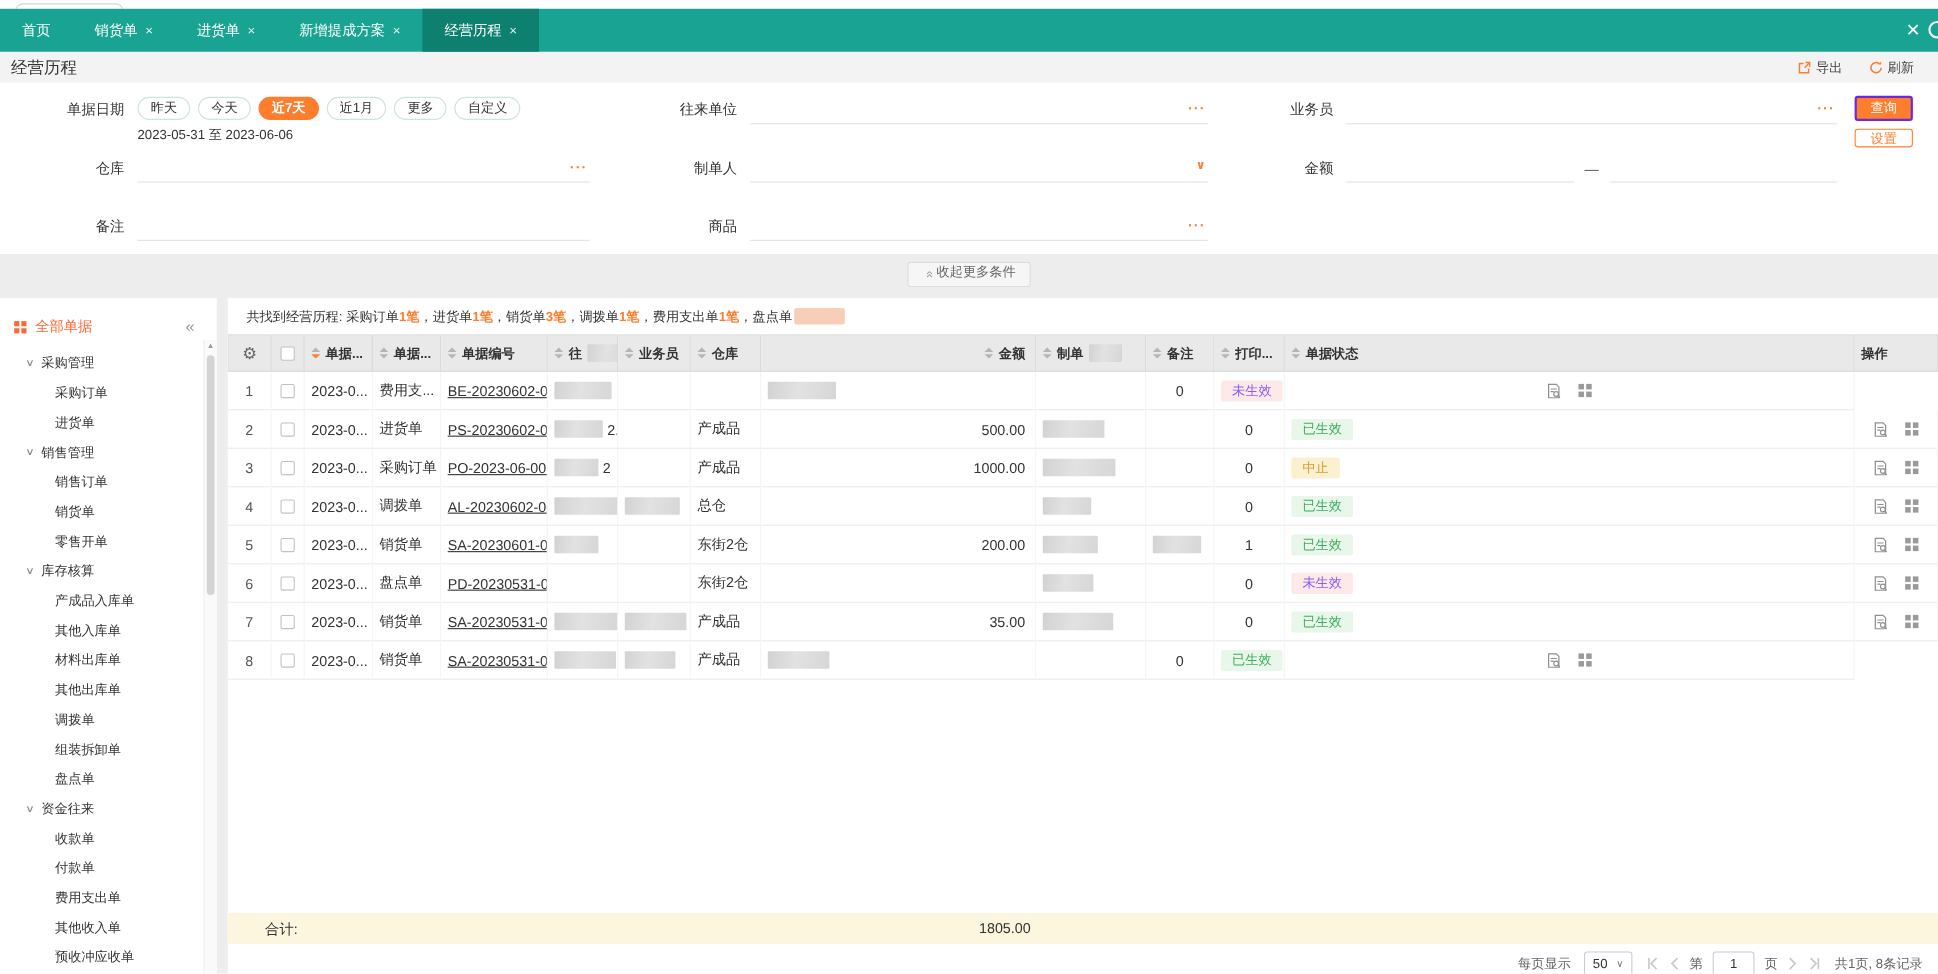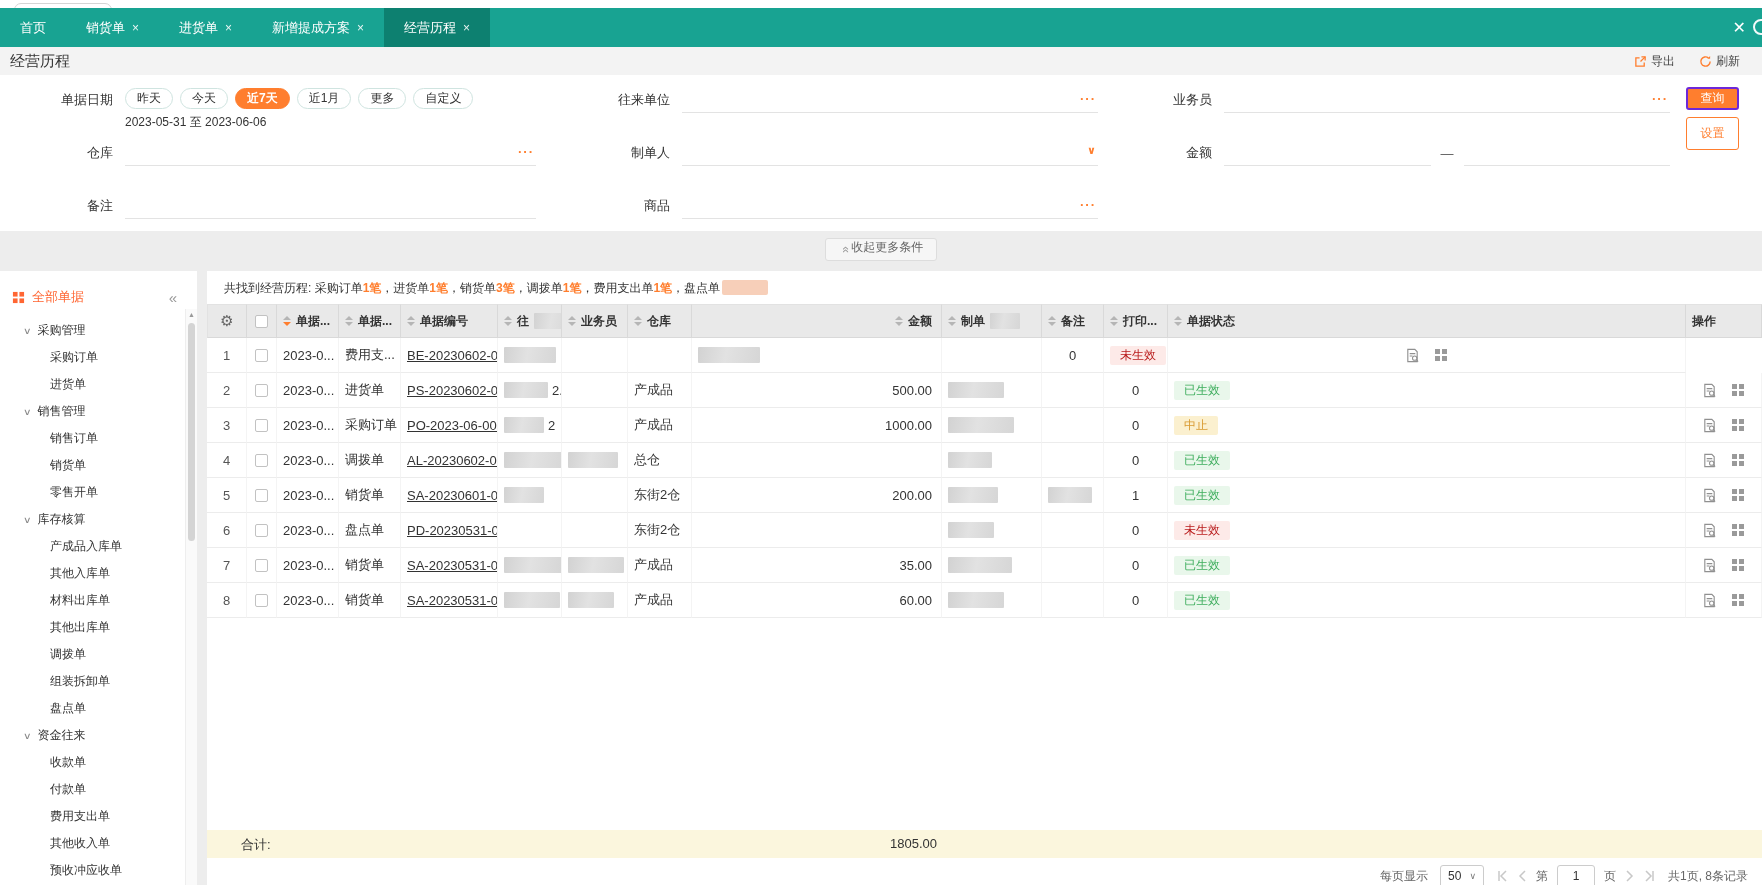--- a/index.html
+++ b/index.html
@@ -35,21 +35,21 @@
   .f-suffix.chev{font-size:11px;letter-spacing:0}
   .pills{display:flex;gap:7px;align-items:center}
   .pill{height:21px;padding:0 11px;border:1px solid #cfe4e0;border-radius:11px;font-size:12px;color:#333;display:flex;align-items:center;cursor:pointer;background:#fff;white-space:nowrap}
   .pill.active{background:#ff7e2e;border-color:#ff7e2e;color:#fff;font-weight:bold}
   .date-range{font-size:12px;color:#333;margin-top:5px}
   .amount-wrap{display:flex;align-items:center;gap:10px;margin-right:34px}
   .amount-input{flex:1;border-bottom:1px solid #e3e3e3;height:25px}
   .amount-dash{color:#555}
   .f-buttons{position:absolute;right:23px;top:12px;display:flex;flex-direction:column;gap:7px}
   .btn-query{width:53px;height:23px;background:#ff7e2e;color:#fff;border:2px solid #6d28d9;border-radius:3px;font-size:12px;cursor:pointer}
-  .btn-settings{width:53px;height:33px;background:#fff;color:#ff7e2e;border:1px solid #ff7e2e;border-radius:3px;font-size:12px;cursor:pointer}
+  .btn-settings{width:53px;height:17px;background:#fff;color:#ff7e2e;border:1px solid #ff7e2e;border-radius:3px;font-size:12px;cursor:pointer}
 
   
   .collapse-band{height:40px;background:#ededed;display:flex;justify-content:center}
   .collapse-btn{margin-top:7px;height:23px;padding:0 13px;background:#f6f6f6;border:1px solid #ddd;border-radius:3px;font-size:12px;color:#666;display:flex;gap:6px;cursor:pointer}
   .up-chevrons{display:inline-block;transform:rotate(90deg);color:#999;font-size:12px}
 
   
   .page-body{display:flex;gap:10px;height:623px}
   .sidebar{width:197px;background:#fff;position:relative;overflow:hidden;padding-top:14px;flex:none}
   .sb-head{display:flex;align-items:center;padding:0 12px 0 12px;gap:7px;height:24px}
@@ -81,21 +81,21 @@
   .code-link{text-decoration:underline;color:#333;cursor:pointer}
   .gear{color:#666;font-size:15px}
   .checkbox{width:13px;height:13px;border:1px solid #c2c2c2;border-radius:2px;background:#fff;flex:none;cursor:pointer}
   .sorter{display:flex;flex-direction:column;gap:2px;flex:none}
   .sorter i{display:block;width:0;height:0;border-left:4px solid transparent;border-right:4px solid transparent}
   .sorter .up{border-bottom:4px solid #b5b5b5}
   .sorter .down{border-top:4px solid #b5b5b5}
   .sorter .down.on{border-top-color:#ff7e2e}
   .redact{height:16px;background:linear-gradient(100deg,#d2d2d2 0%,#e2e2e2 45%,#d6d6d6 100%);border-radius:1px;flex:none}
   .badge{display:inline-block;padding:2px 10px;font-size:12px;border-radius:2px;line-height:15px}
-  .badge.red{color:#b91c1c;background:#fdeae8}
+  .badge.red{color:#8b5cf6;background:#fdeae8}
   .badge.green{color:#3fae5e;background:#e9f7eb}
   .badge.amber{color:#d99b32;background:#fbf0cf}
   .ops{display:flex;gap:14px;justify-content:center;align-items:center;width:100%}
   .ops svg{display:block;cursor:pointer}
 
   .total-row{margin-top:212px;height:28px;background:#fbf6dd;position:relative;flex:none}
   .total-label{position:absolute;left:34px;top:6px;font-size:13px;color:#333}
   .total-amount{position:absolute;left:0;top:6px;width:730px;text-align:right;font-size:13px;color:#333}
 
   .pager{margin-top:auto;height:40px;display:flex;align-items:center;justify-content:flex-end;gap:12px;padding:0 14px;font-size:12px;color:#666}
@@ -685,21 +685,20 @@
           <div class="cell">
             <span class="code-link">SA-20230531-01</span>
           </div>
           <div class="cell">
             <span class="redact" style="width: 56px;"></span>
           </div>
           <div class="cell">
             <span class="redact" style="width: 46px;"></span>
           </div>
           <div class="cell">产成品</div>
-          <div class="cell right">60.00</div>
           <div class="cell">
             <span class="redact" style="width: 56px;"></span>
           </div>
           <div class="cell"></div>
           <div class="cell center">0</div>
           <div class="cell">
             <span class="badge green">已生效</span>
           </div>
           <div class="cell">
             <span class="ops">

